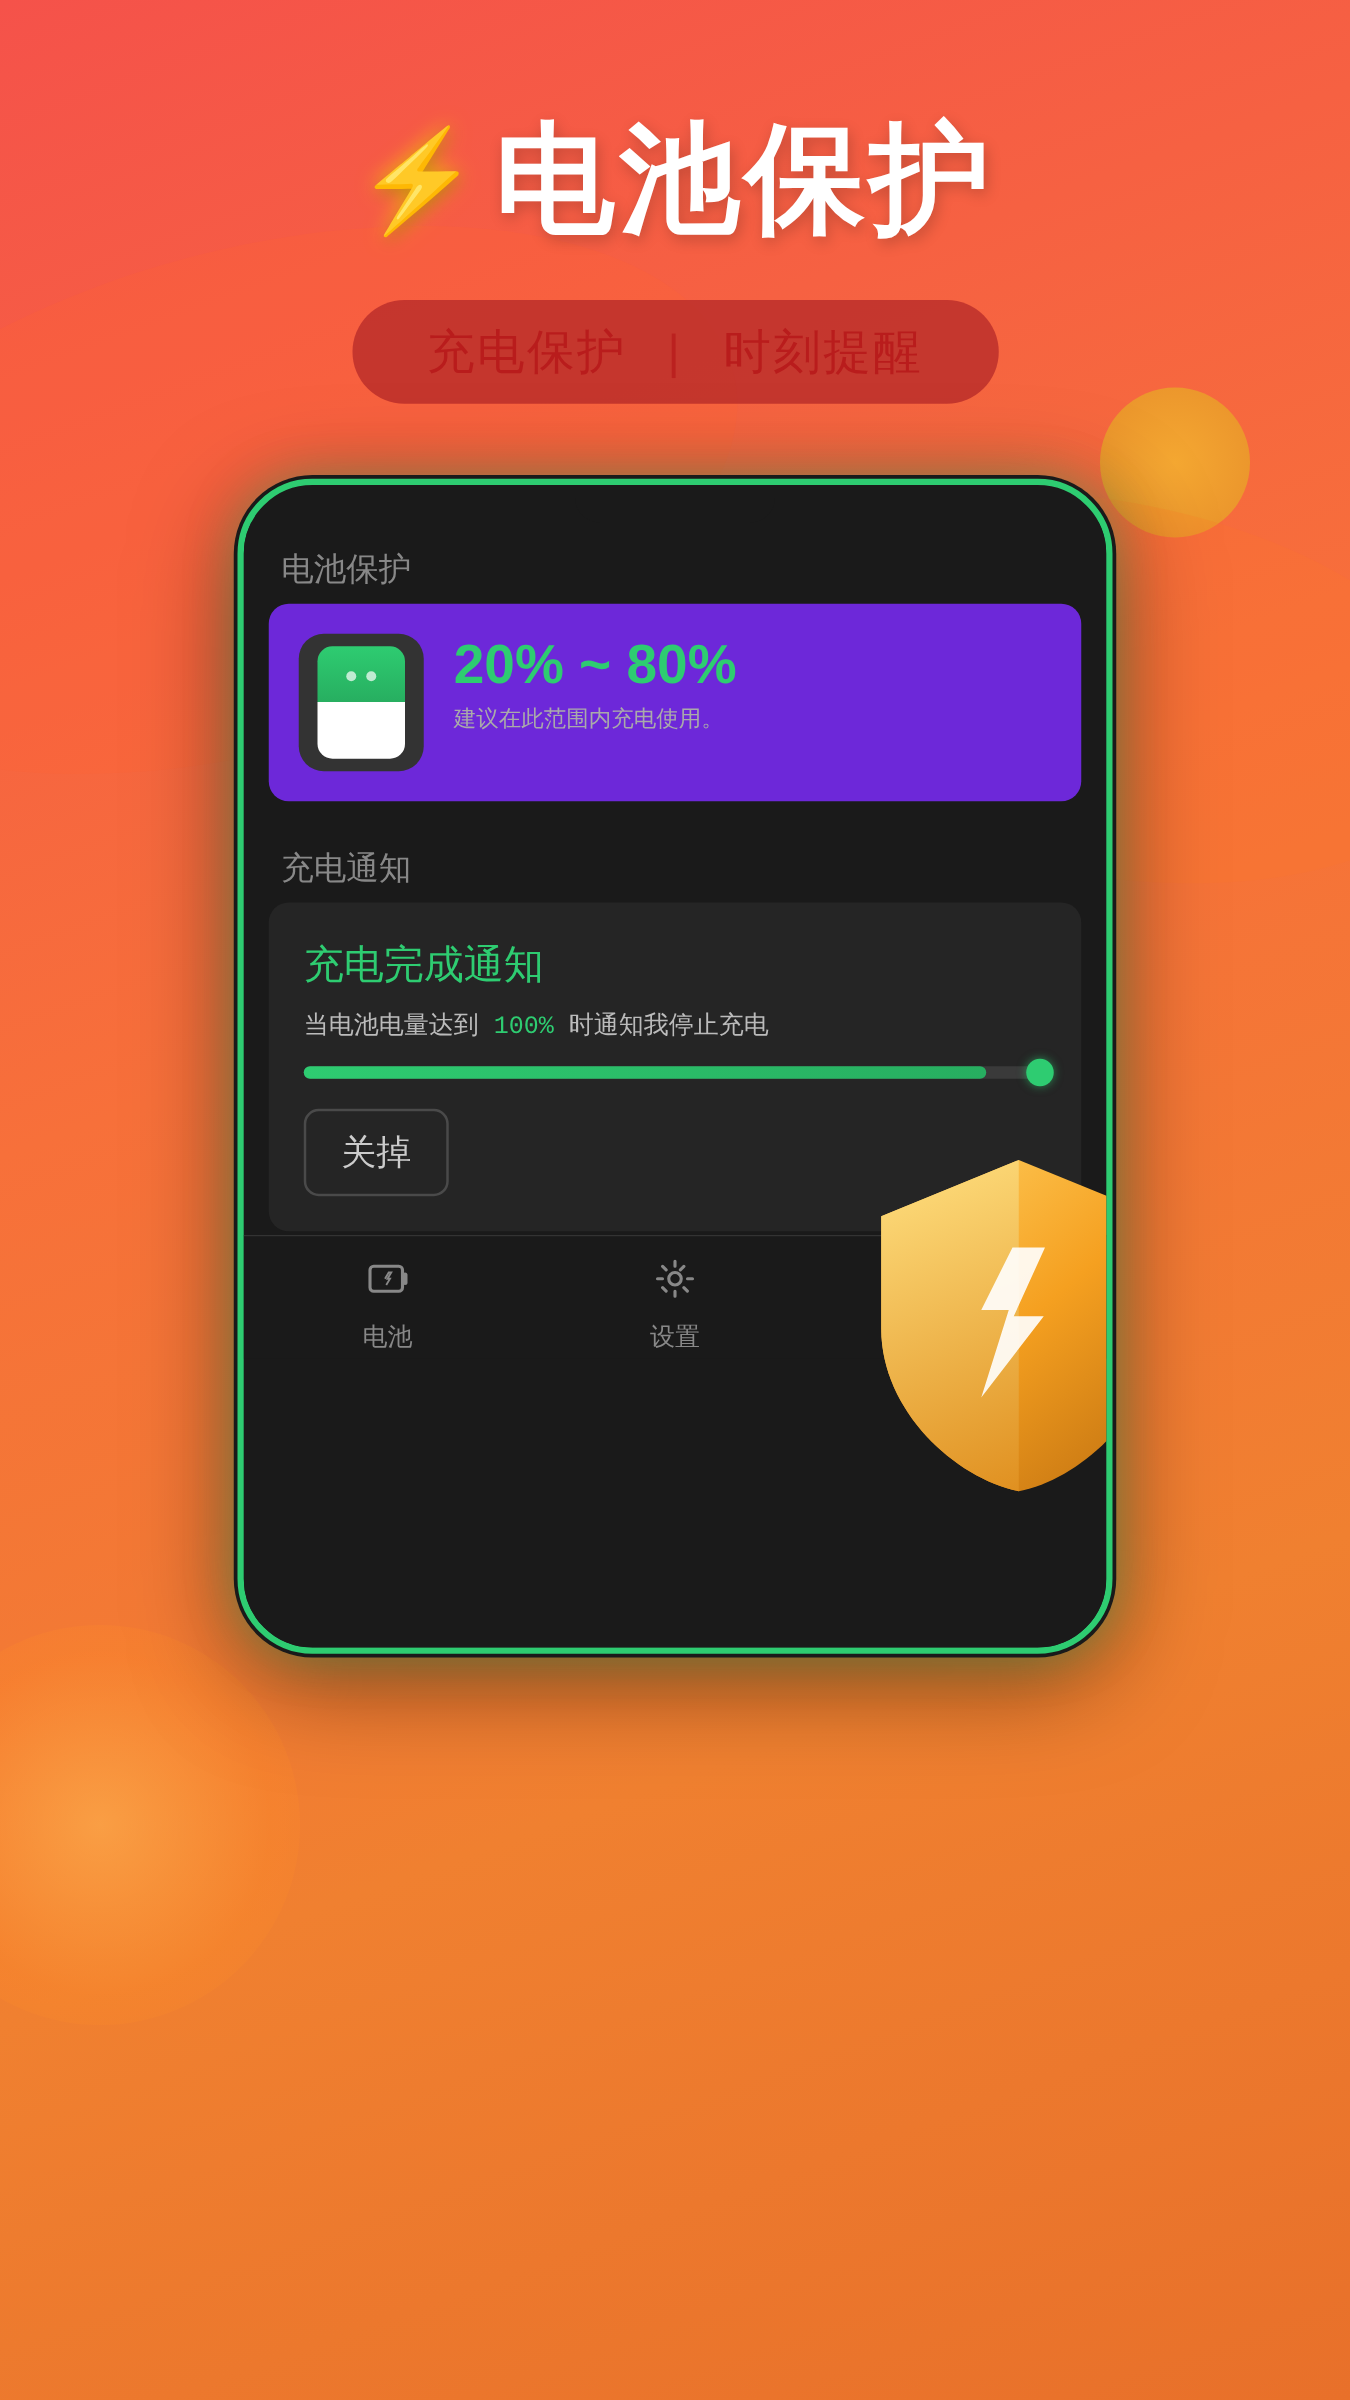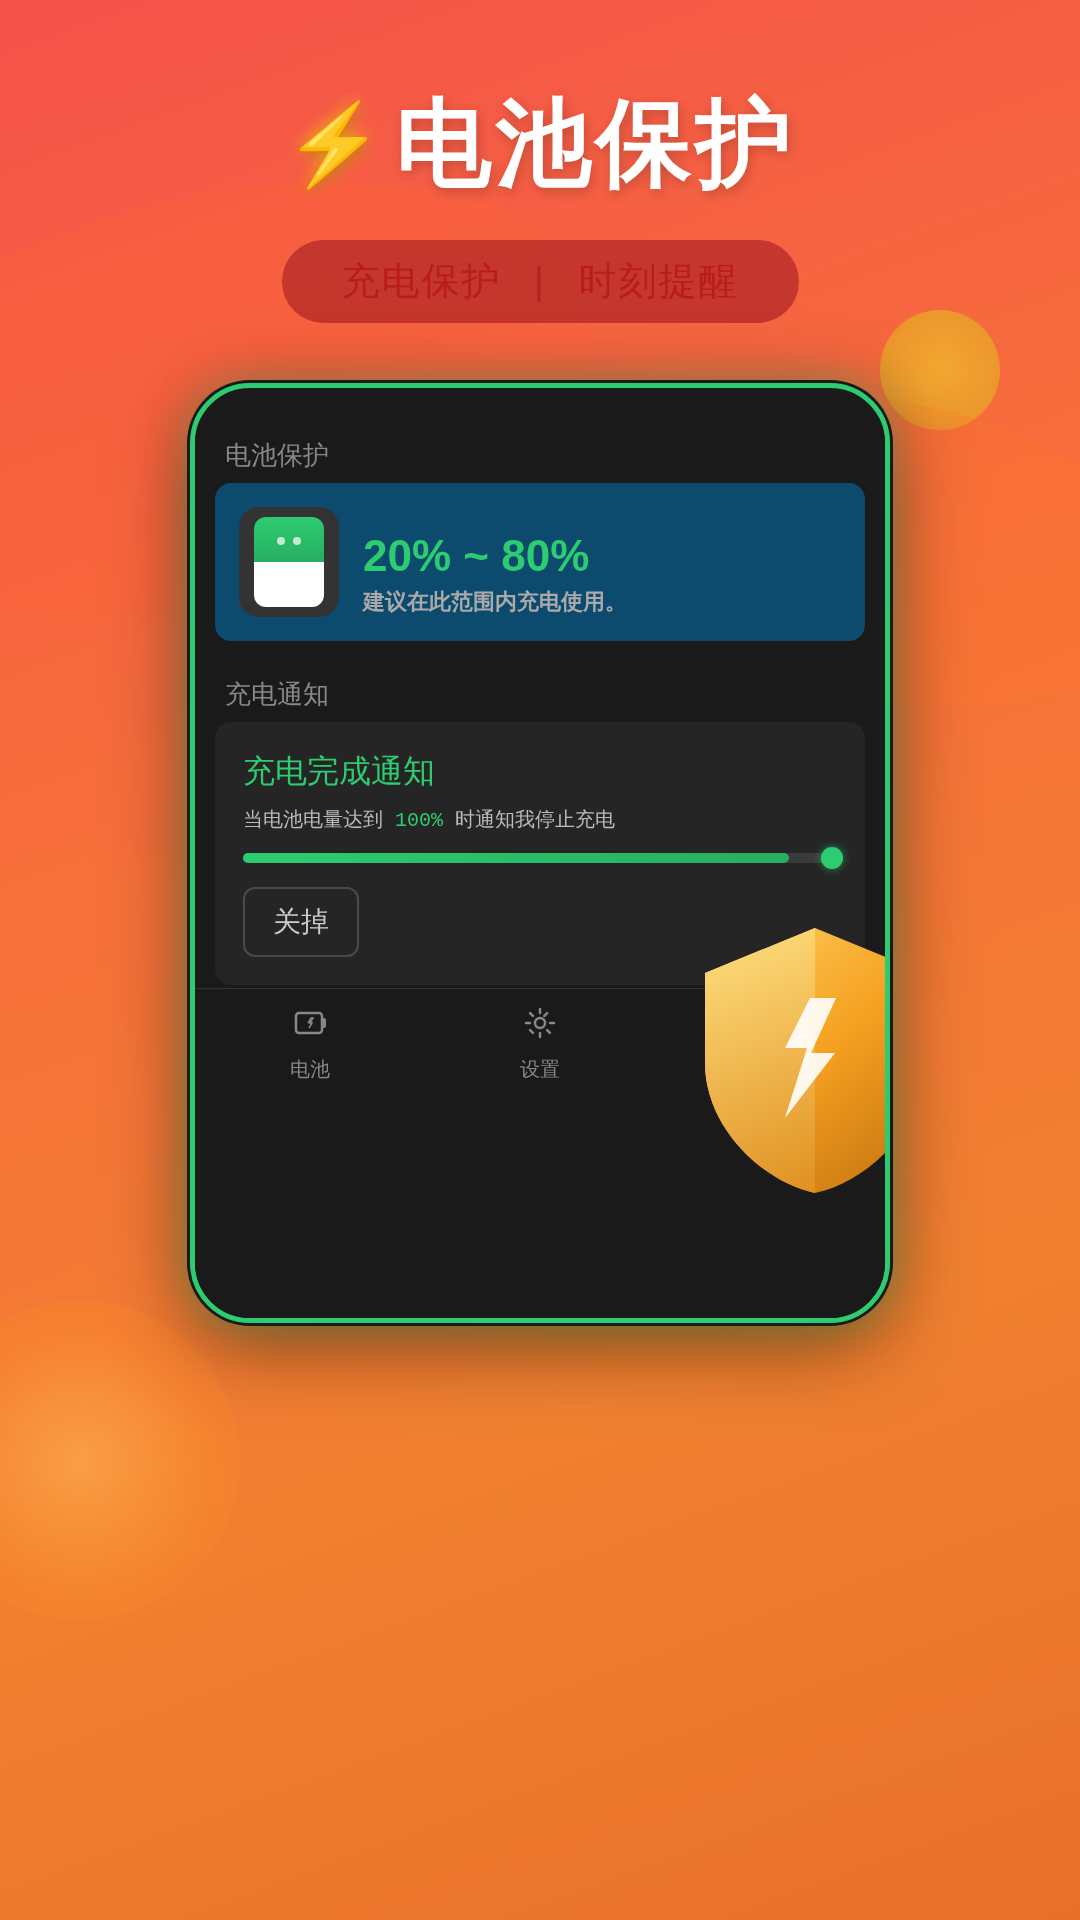--- a/index.html
+++ b/index.html
@@ -126,26 +126,26 @@
 
     
     .section-label {
       color: #888;
       font-size: 26px;
       padding: 20px 30px 10px;
     }
 
     
     .battery-card {
-      background: #0c4a6e;
+      background: #6d28d9;
       margin: 0 20px 3px;
       border-radius: 16px;
       padding: 24px;
       display: flex;
-      align-items: flex-end;
+      align-items: flex-start;
       gap: 24px;
     }
     .battery-icon-wrap {
       width: 100px;
       height: 110px;
       background: #333;
       border-radius: 20px;
       display: flex;
       align-items: center;
       justify-content: center;
@@ -178,23 +178,22 @@
     .battery-info {
       flex: 1;
     }
     .battery-range {
       font-size: 44px;
       font-weight: 700;
       color: #2ecc71;
     }
     .battery-desc {
       color: #aaa;
-      font-size: 22px;
+      font-size: 18px;
       margin-top: 6px;
-      font-weight: bold;
     }
 
     
     .notif-section {
       margin-top: 16px;
     }
     .notif-card {
       background: #252525;
       margin: 0 20px 3px;
       border-radius: 16px;

